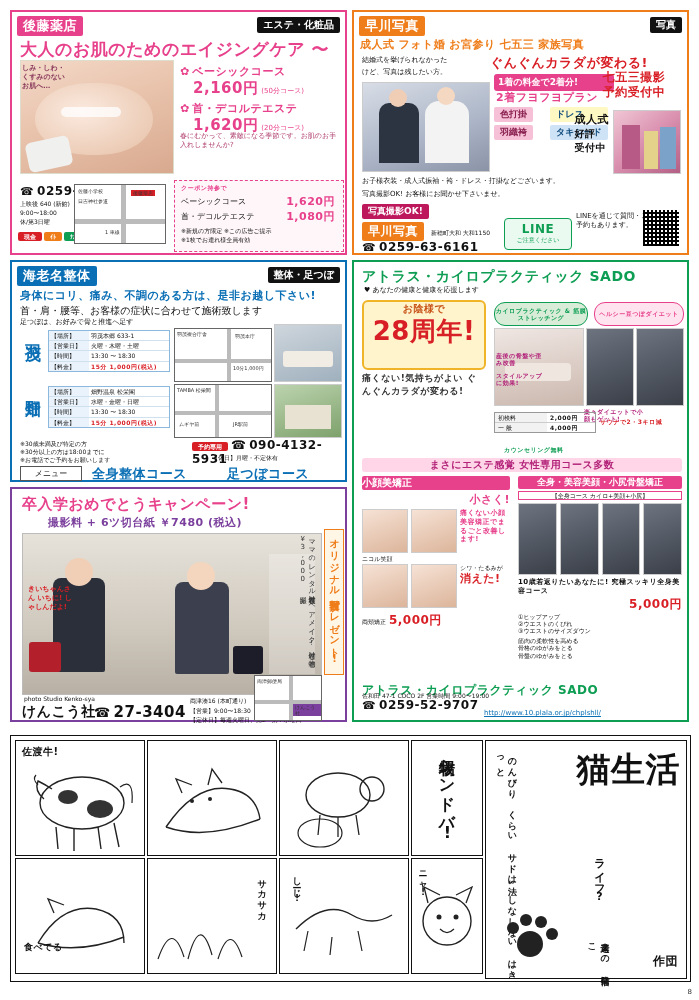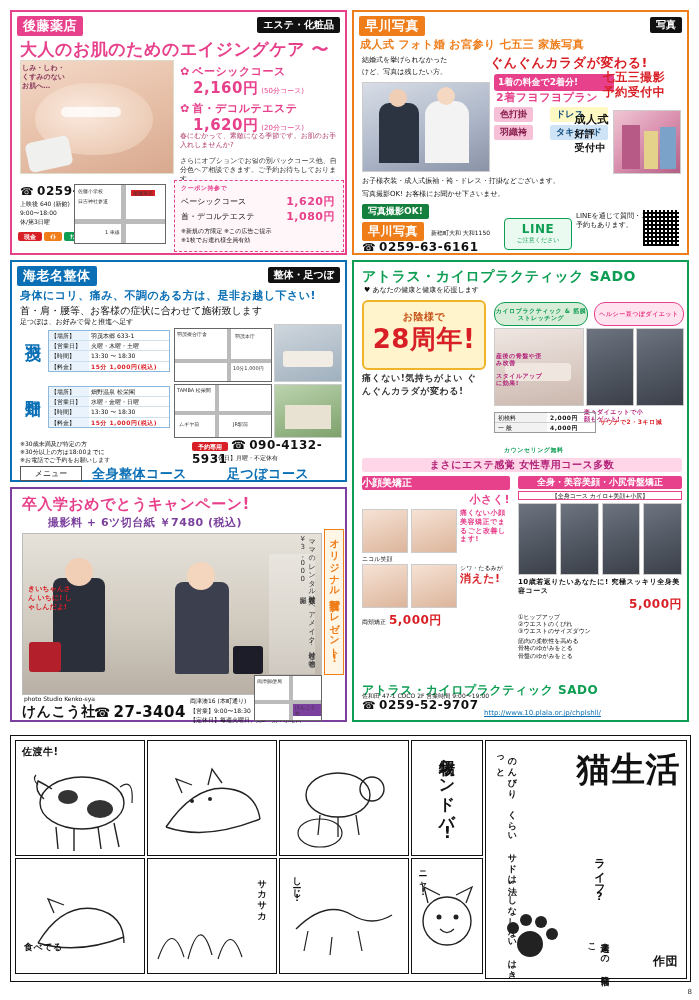--- a/index.html
+++ b/index.html
@@ -90,21 +90,20 @@
       <div style="display:flex;align-items:center;gap:3px;margin-top:3px;">
         <span class="pink" style="font-size:11px;">✿</span>
         <span class="ttl pink" style="font-size:11px;">首・デコルテエステ</span>
       </div>
       <div style="margin-left:13px;">
         <span class="ttl pink" style="font-size:15px;">1,620円</span>
         <span class="tiny pink">(20分コース)</span>
       </div>
     </div>
     <div class="tiny" style="position:absolute;left:168px;top:120px;width:162px;color:#b0406f;">春にむかって、素敵になる季節です。お肌のお手入れしませんか?</div>
-    <div class="tiny" style="position:absolute;left:168px;top:145px;width:162px;color:#333;">さらにオプションでお얼の別パックコース他、自分色ヘア相談できます。ご予約お待ちしております。</div>
 
     <div style="position:absolute;left:8px;top:172px;">
       <span class="ttl" style="font-size:11px;">☎</span>
       <span class="ttl" style="font-size:12px;">0259-22-2115</span>
     </div>
     <div class="xtiny" style="position:absolute;left:8px;top:188px;">上映後 640 (新館)</div>
     <div class="xtiny" style="position:absolute;left:8px;top:197px;">9:00〜18:00</div>
     <div class="xtiny" style="position:absolute;left:8px;top:206px;">休/第3日曜</div>
 
     <div style="position:absolute;left:6px;top:220px;display:flex;gap:2px;">
@@ -185,21 +184,21 @@
     <div class="photo kimono" style="position:absolute;right:6px;top:98px;width:66px;height:62px;border:1px solid #ccc;">
       <div style="position:absolute;left:8px;top:14px;width:18px;height:44px;background:#b85a86;"></div>
       <div style="position:absolute;left:30px;top:20px;width:14px;height:38px;background:#e4d28a;"></div>
       <div style="position:absolute;left:46px;top:16px;width:16px;height:42px;background:#7ba3c9;"></div>
     </div>
 
     <div class="tiny" style="position:absolute;left:8px;top:165px;width:240px;">お子様衣装・成人式振袖・袴・ドレス・打掛などございます。</div>
     <div class="tiny" style="position:absolute;left:8px;top:178px;width:240px;">写真撮影OK! お客様にお聞かせ下さいませ。</div>
 
     <div style="position:absolute;left:8px;top:192px;">
-      <span class="tagbox white" style="background:#15803d;font-size:9px;">写真撮影OK!</span>
+      <span class="tagbox white" style="background:#be185d;font-size:9px;">写真撮影OK!</span>
     </div>
     <div style="position:absolute;left:8px;top:210px;">
       <span class="ttl white tagbox" style="background:#ef7d1a;font-size:12px;">早川写真</span>
       <span class="xtiny" style="margin-left:4px;">新穂町大和 大和1150</span>
     </div>
     <div style="position:absolute;left:8px;top:228px;">
       <span class="ttl" style="font-size:11px;">☎</span>
       <span class="ttl" style="font-size:12px;">0259-63-6161</span>
     </div>
     <div style="position:absolute;left:150px;top:206px;width:66px;height:30px;border:1px solid #0e9e53;border-radius:4px;background:#eafaf0;text-align:center;">
@@ -295,21 +294,21 @@
     <div style="position:absolute;left:8px;top:204px;width:60px;height:13px;border:1px solid #555;text-align:center;font-size:8px;line-height:13px;">メニュー</div>
     <div class="ttl blue" style="position:absolute;left:80px;top:203px;font-size:13px;">全身整体コース</div>
     <div class="ttl blue" style="position:absolute;left:215px;top:203px;font-size:13px;">足つぼコース</div>
   </div>
 
   <div class="card b-green" style="left:352px;top:260px;width:337px;height:462px;">
     <div class="ttl green" style="position:absolute;left:8px;top:6px;font-size:14px;">アトラス・カイロプラクティック SADO</div>
     <div class="tiny" style="position:absolute;left:10px;top:24px;">♥ <span>あなたの健康と健康を応援します</span></div>
 
     <div style="position:absolute;left:8px;top:38px;width:120px;height:66px;border-radius:6px;background:#fff4cc;border:2px solid #f0b429;text-align:center;">
-      <div class="ttl" style="font-size:10px;color:#c8541a;margin-top:8px;">お陰様で</div>
+      <div class="ttl" style="font-size:10px;color:#c8541a;margin-top:0;">お陰様で</div>
       <div class="ttl red" style="font-size:26px;line-height:1;margin-top:2px;">28周年!</div>
     </div>
     <div class="ttl" style="position:absolute;left:8px;top:110px;width:124px;font-size:9px;color:#333;">痛くない!気持ちがよい ぐんぐんカラダが変わる!</div>
 
     <div style="position:absolute;left:140px;top:40px;width:92px;height:22px;border-radius:11px;background:#d8ecd8;border:1px solid #0e9e53;display:flex;align-items:center;justify-content:center;text-align:center;">
       <span class="xtiny green ttl">カイロプラクティック &amp; 筋膜ストレッチング</span>
     </div>
     <div style="position:absolute;left:240px;top:40px;width:88px;height:22px;border-radius:11px;background:#ffe4ef;border:1px solid #e8418c;display:flex;align-items:center;justify-content:center;text-align:center;">
       <span class="xtiny pink ttl">ヘルシー豆つぼダイエット</span>
     </div>

